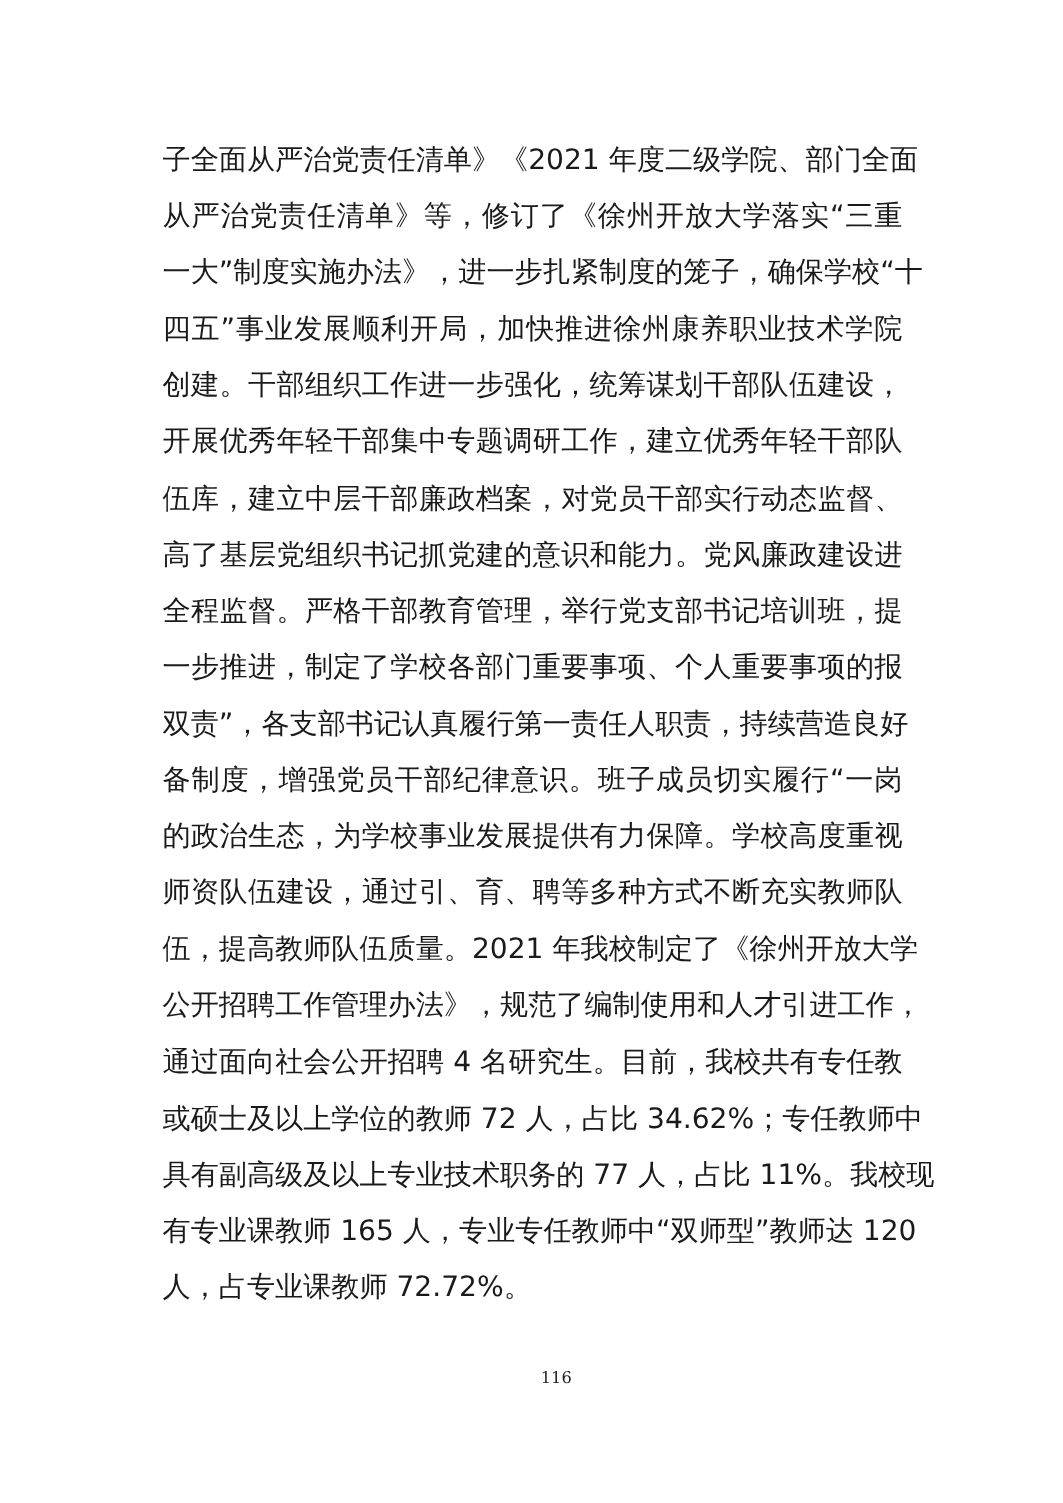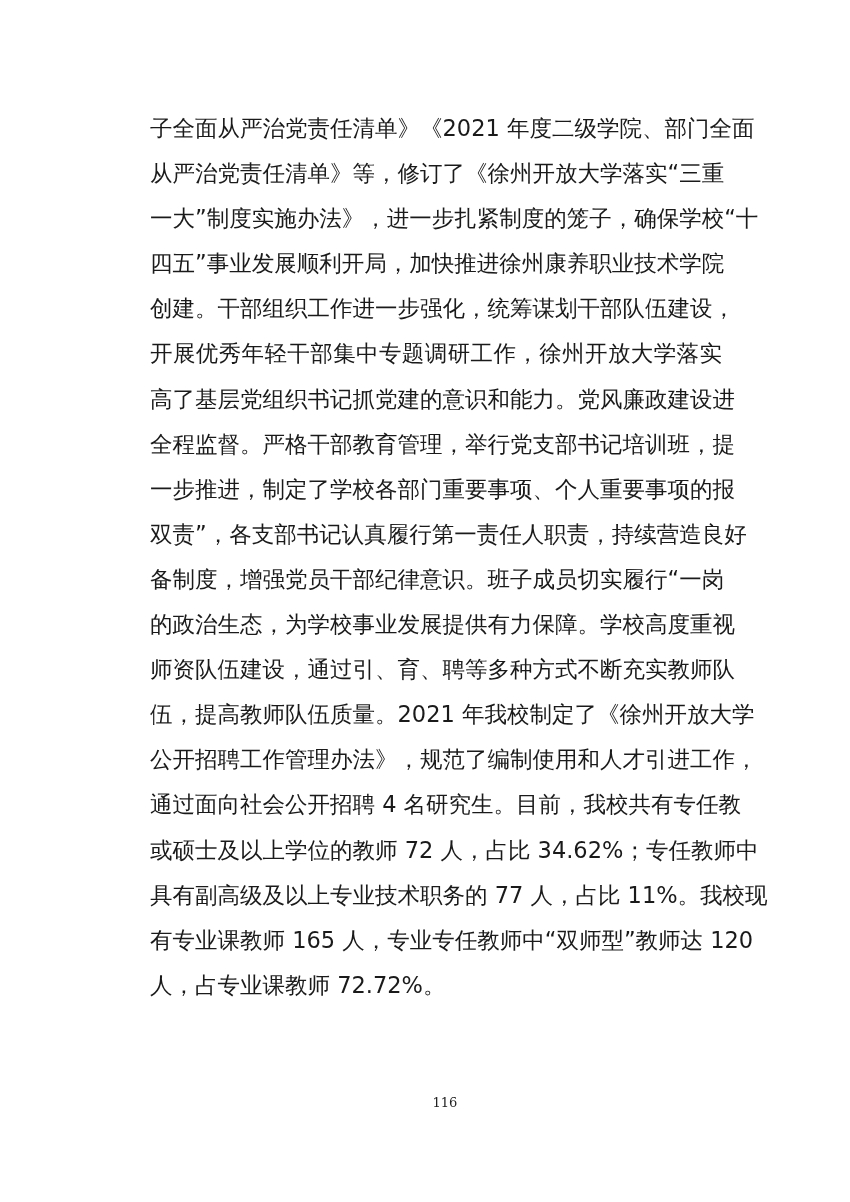--- a/index.html
+++ b/index.html
@@ -9,39 +9,39 @@
     }
     .body-text {
       position: absolute; left: 130px; top: 106px; width: 592px;
       font-family: "DejaVu Sans", sans-serif;
       font-size: 22.5px; color: #1a1a1a;
     }
     .line {
       height: 45.1px; line-height: 45.1px; white-space: nowrap;
       text-align: justify; text-align-last: justify;
       letter-spacing: 0px;
-      margin-left: 20px;
     }
     .line.last { text-align-last: left; }
     .page-number {
       position: absolute; left: 0; width: 850px; top: 1095px; text-align: center;
       font-family: "DejaVu Serif", serif; font-size: 13px; color: #222; padding-left: 20px;
     }
   </style>
 </head>
 <body>
 
 <div class="page">
   <div class="body-text">
     <div class="line">子全面从严治党责任清单》《2021 年度二级学院、部门全面</div>
     <div class="line">从严治党责任清单》等，修订了《徐州开放大学落实“三重</div>
     <div class="line">一大”制度实施办法》，进一步扎紧制度的笼子，确保学校“十</div>
     <div class="line">四五”事业发展顺利开局，加快推进徐州康养职业技术学院</div>
     <div class="line">创建。干部组织工作进一步强化，统筹谋划干部队伍建设，</div>
-    <div class="line">开展优秀年轻干部集中专题调研工作，徐州开放大学落实</div>
+    <div class="line">开展优秀年轻干部集中专题调研工作，建立优秀年轻干部队</div>
+    <div class="line">伍库，建立中层干部廉政档案，对党员干部实行动态监督、</div>
     <div class="line">高了基层党组织书记抓党建的意识和能力。党风廉政建设进</div>
     <div class="line">全程监督。严格干部教育管理，举行党支部书记培训班，提</div>
     <div class="line">一步推进，制定了学校各部门重要事项、个人重要事项的报</div>
     <div class="line">双责”，各支部书记认真履行第一责任人职责，持续营造良好</div>
     <div class="line">备制度，增强党员干部纪律意识。班子成员切实履行“一岗</div>
     <div class="line">的政治生态，为学校事业发展提供有力保障。学校高度重视</div>
     <div class="line">师资队伍建设，通过引、育、聘等多种方式不断充实教师队</div>
     <div class="line">伍，提高教师队伍质量。2021 年我校制定了《徐州开放大学</div>
     <div class="line">公开招聘工作管理办法》，规范了编制使用和人才引进工作，</div>
     <div class="line">通过面向社会公开招聘 4 名研究生。目前，我校共有专任教</div>

